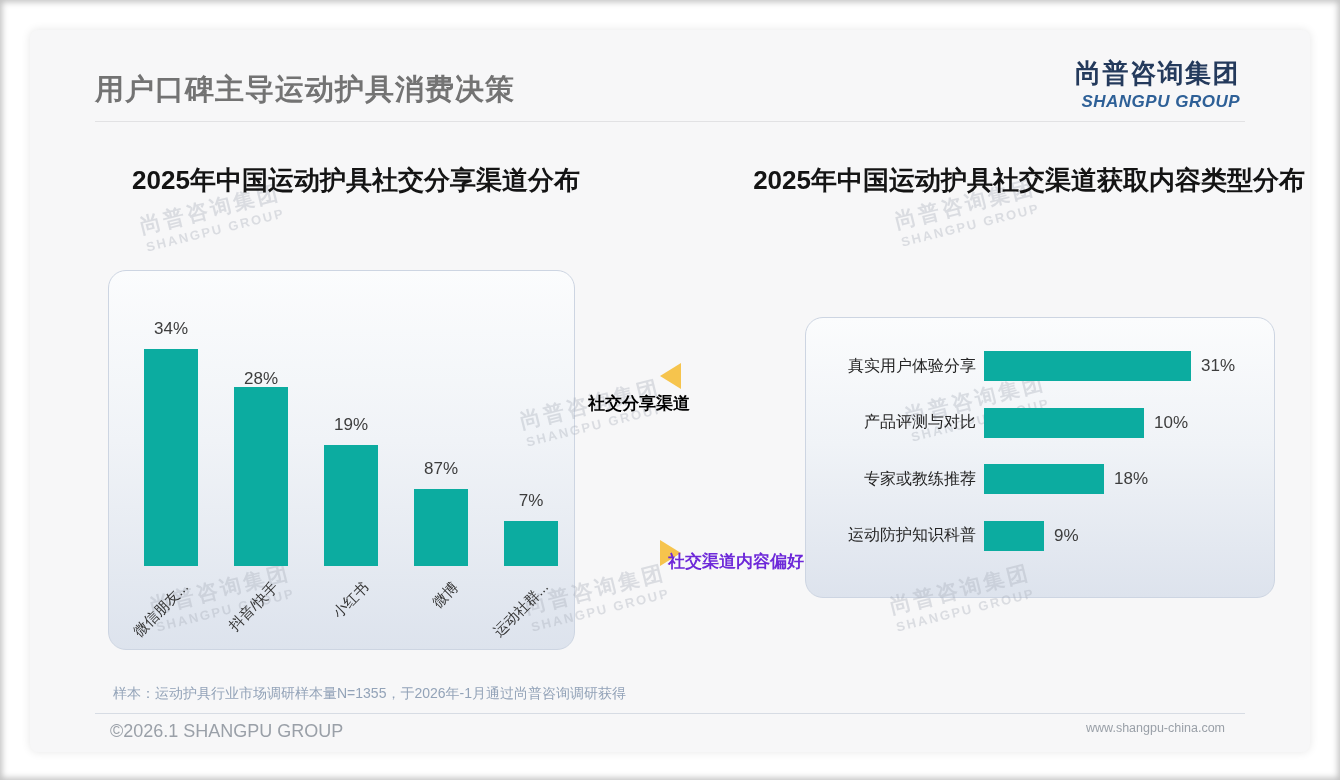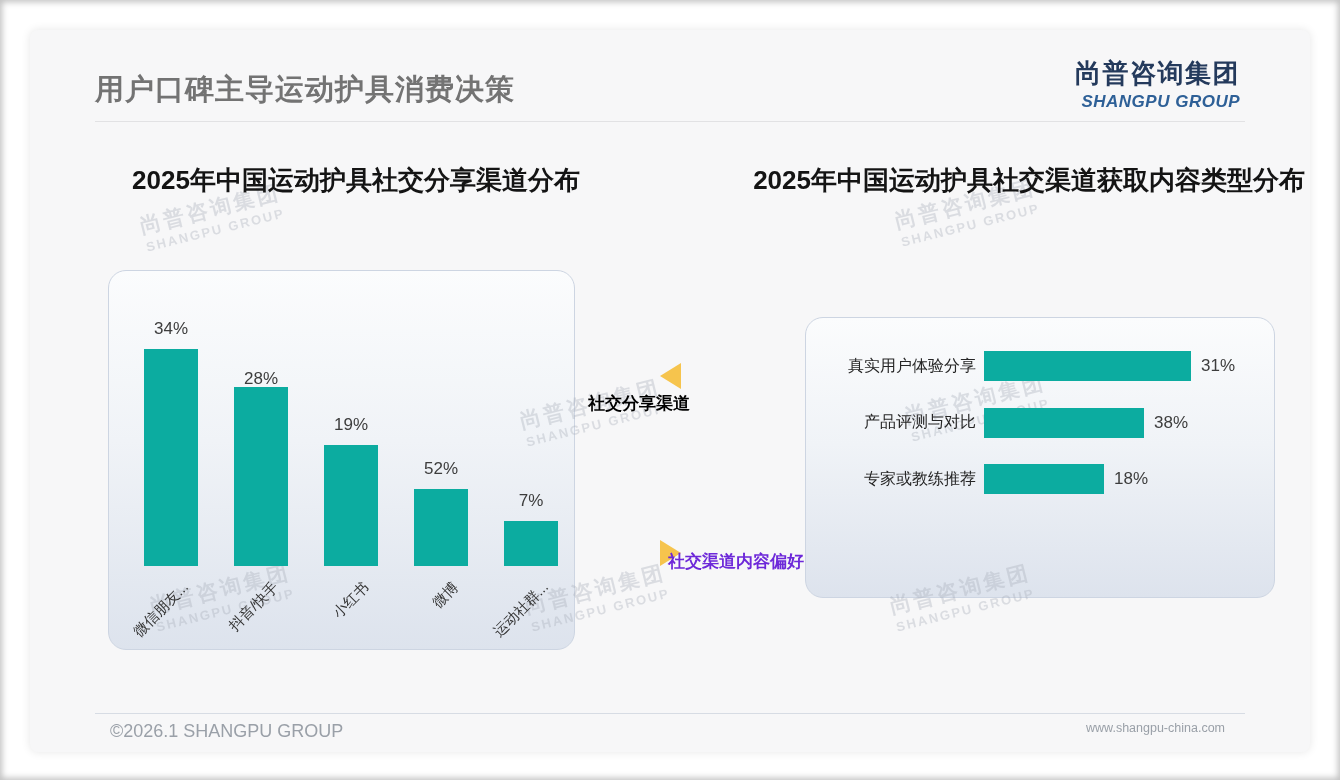--- a/index.html
+++ b/index.html
@@ -116,52 +116,58 @@
       <div class="vchart" id="vchart">
           <div class="vval" style="left: 22px; top: 48px;">34%</div>
           <div class="vbar" style="left: 35px; top: 78px; width: 54px; height: 217px; background: rgb(12, 172, 160);"></div>
           <div class="vxlabel" style="right: 395px; top: 307px;">微信朋友...</div>
           <div class="vval" style="left: 112px; top: 98px;">28%</div>
           <div class="vbar" style="left: 125px; top: 116px; width: 54px; height: 179px; background: rgb(12, 172, 160);"></div>
           <div class="vxlabel" style="right: 305px; top: 307px;">抖音/快手</div>
           <div class="vval" style="left: 202px; top: 144px;">19%</div>
           <div class="vbar" style="left: 215px; top: 174px; width: 54px; height: 121px; background: rgb(12, 172, 160);"></div>
           <div class="vxlabel" style="right: 215px; top: 307px;">小红书</div>
-          <div class="vval" style="left: 292px; top: 188px;">52%</div>
+          <div class="vval" style="left: 292px; top: 188px;">87%</div>
           <div class="vbar" style="left: 305px; top: 218px; width: 54px; height: 77px; background: rgb(12, 172, 160);"></div>
           <div class="vxlabel" style="right: 125px; top: 307px;">微博</div>
           <div class="vval" style="left: 382px; top: 220px;">7%</div>
           <div class="vbar" style="left: 395px; top: 250px; width: 54px; height: 45px; background: rgb(12, 172, 160);"></div>
           <div class="vxlabel" style="right: 35px; top: 307px;">运动社群...</div>
         </div>
     </div>
 
     <div class="card card-right">
       <div class="hchart" id="hchart">
           <div class="hrow">
             <div class="hlabel">真实用户体验分享</div>
             <div class="hbar" style="width: 207px; background: rgb(12, 172, 160);"></div>
             <div class="hval">31%</div>
           </div>
           <div class="hrow">
             <div class="hlabel">产品评测与对比</div>
             <div class="hbar" style="width: 160px; background: rgb(12, 172, 160);"></div>
-            <div class="hval">38%</div>
+            <div class="hval">10%</div>
           </div>
           <div class="hrow">
             <div class="hlabel">专家或教练推荐</div>
             <div class="hbar" style="width: 120px; background: rgb(12, 172, 160);"></div>
             <div class="hval">18%</div>
+          </div>
+          <div class="hrow">
+            <div class="hlabel">运动防护知识科普</div>
+            <div class="hbar" style="width: 60px; background: rgb(12, 172, 160);"></div>
+            <div class="hval">9%</div>
           </div>
         </div>
     </div>
 
     <div class="tri tri-left"></div>
     <div class="annot-label label-blue">社交分享渠道</div>
     <div class="tri tri-right"></div>
     <div class="annot-label label-teal">社交渠道内容偏好</div>
 
+    <div class="footer-note">样本：运动护具行业市场调研样本量N=1355，于2026年-1月通过尚普咨询调研获得</div>
     <div class="footer-divider"></div>
     <div class="footer-copyright">©2026.1 SHANGPU GROUP</div>
     <div class="footer-website">www.shangpu-china.com</div>
 
   </div>
 </div>
 
 </body></html>

